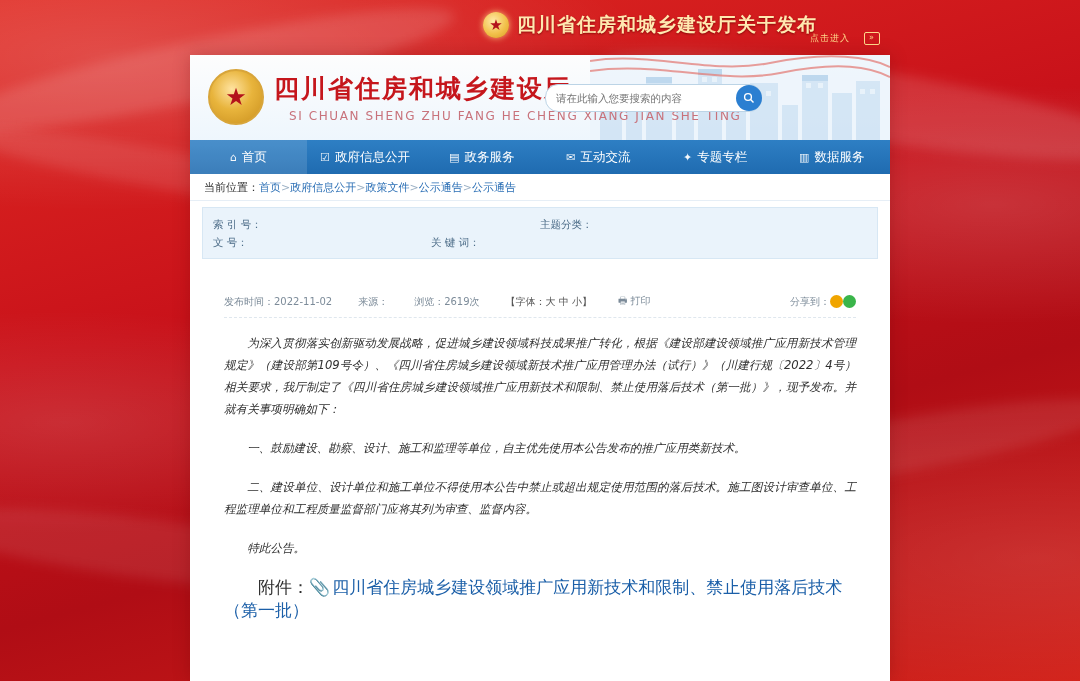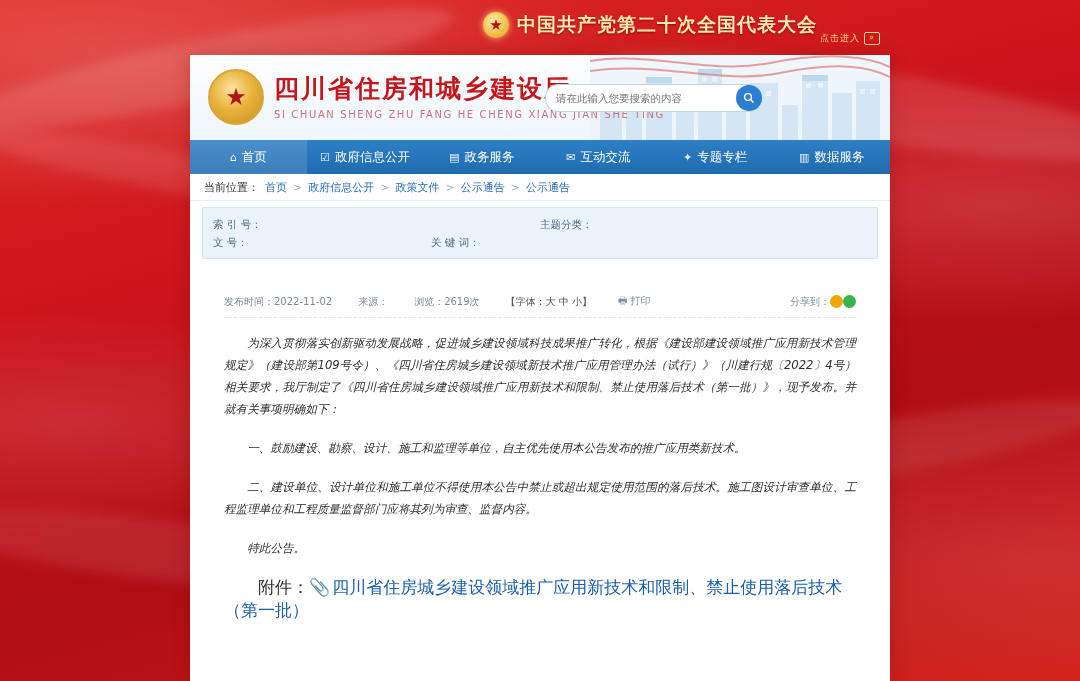--- a/index.html
+++ b/index.html
@@ -39,21 +39,21 @@
     color:#b3121b;font-size:15px;line-height:1;font-weight:bold;
     box-shadow:0 0 6px rgba(255,220,140,.8);
   }
   .congress-title{
     color:#ffe9b0;font-size:19px;font-weight:bold;letter-spacing:1px;
     text-shadow:0 1px 2px rgba(120,0,0,.8);
   }
   .congress-sub{
     position:absolute;right:200px;top:32px;
     color:#ffd98a;font-size:9px;letter-spacing:1px;
-    display:flex;align-items:center;gap:4px;
+    display:flex;align-items:center;gap:14px;
   }
   .congress-sub .arrow{
     display:inline-block;width:14px;height:11px;border:1px solid #ffd98a;border-radius:2px;
     font-size:8px;line-height:9px;text-align:center;color:#ffd98a;
   }
 
   
   .site{
     position:absolute;left:190px;top:55px;width:700px;height:626px;
     background:#fff;
@@ -74,21 +74,21 @@
     border:2px solid #d8a53a;
     display:flex;align-items:center;justify-content:center;
     color:#b3121b;font-size:24px;line-height:1;
   }
   .hdr-titles{padding-top:3px;}
   .site-title{
     color:#c5161c;font-size:25px;font-weight:bold;letter-spacing:2px;
     font-family:"DejaVu Sans","Liberation Sans",sans-serif;
   }
   .site-subtitle{
-    color:#c8727b;font-size:10px;letter-spacing:1.6px;margin-top:4px;
+    color:#c8727b;font-size:12px;letter-spacing:1.6px;margin-top:4px;margin-left:15px;
   }
   .searchbox{
     position:absolute;left:355px;top:29px;width:215px;height:26px;
     background:#fff;border:1px solid #bcd4e6;border-radius:13px;
     display:flex;align-items:center;
   }
   .searchbox input{
     border:0;outline:0;background:transparent;flex:1;
     font-size:10.5px;color:#9aa7b3;padding:0 10px;
     font-family:"DejaVu Sans","Liberation Sans",sans-serif;
@@ -106,21 +106,21 @@
   .nav-item{
     flex:1;text-align:center;color:#fff;font-size:12.5px;
     display:flex;align-items:center;justify-content:center;gap:5px;
     height:100%;
   }
   .nav-item.active{background:rgba(255,255,255,.13);}
   .nav-ico{font-size:11px;opacity:.95;}
 
   
   .breadcrumb{
-    height:26px;display:flex;align-items:center;gap:6px;
+    height:26px;display:flex;align-items:center;
     padding:0 14px;font-size:11px;color:#444;
     border-bottom:1px solid #e6eef6;background:#fff;
   }
   .breadcrumb .sep{color:#9bb0c4;}
   .breadcrumb a{color:#2b6fb5;text-decoration:none;}
   .breadcrumb .lbl{color:#333;}
 
   
   .meta{
     margin:6px 12px 0 12px;background:#eaf3fb;border:1px solid #d7e7f4;
@@ -173,21 +173,21 @@
   <div class="ribbon r1"></div>
   <div class="ribbon r2"></div>
   <div class="ribbon r3"></div>
   <div class="ribbon r4"></div>
   <div class="ribbon r5"></div>
 </div>
 
 <div class="congress">
   <div class="congress-inner">
     <span class="party-emblem">★</span>
-    <span class="congress-title">中国共产党第二十次全国代表大会</span>
+    <span class="congress-title">四川省住房和城乡建设厅关于发布</span>
   </div>
 </div>
 <div class="congress-sub">
   <span>点击进入</span>
   <span class="arrow">»</span>
 </div>
 
 <div class="site">
 
   <div class="site-header">

